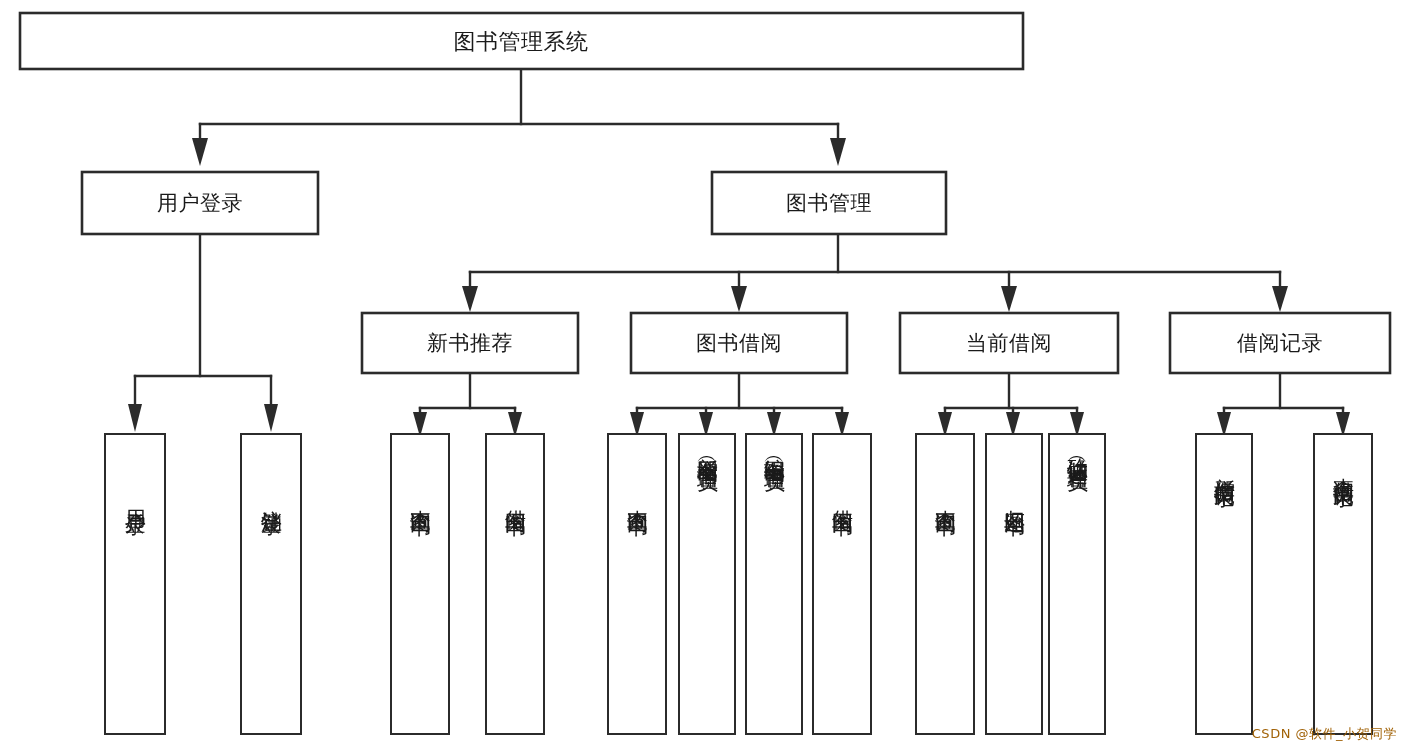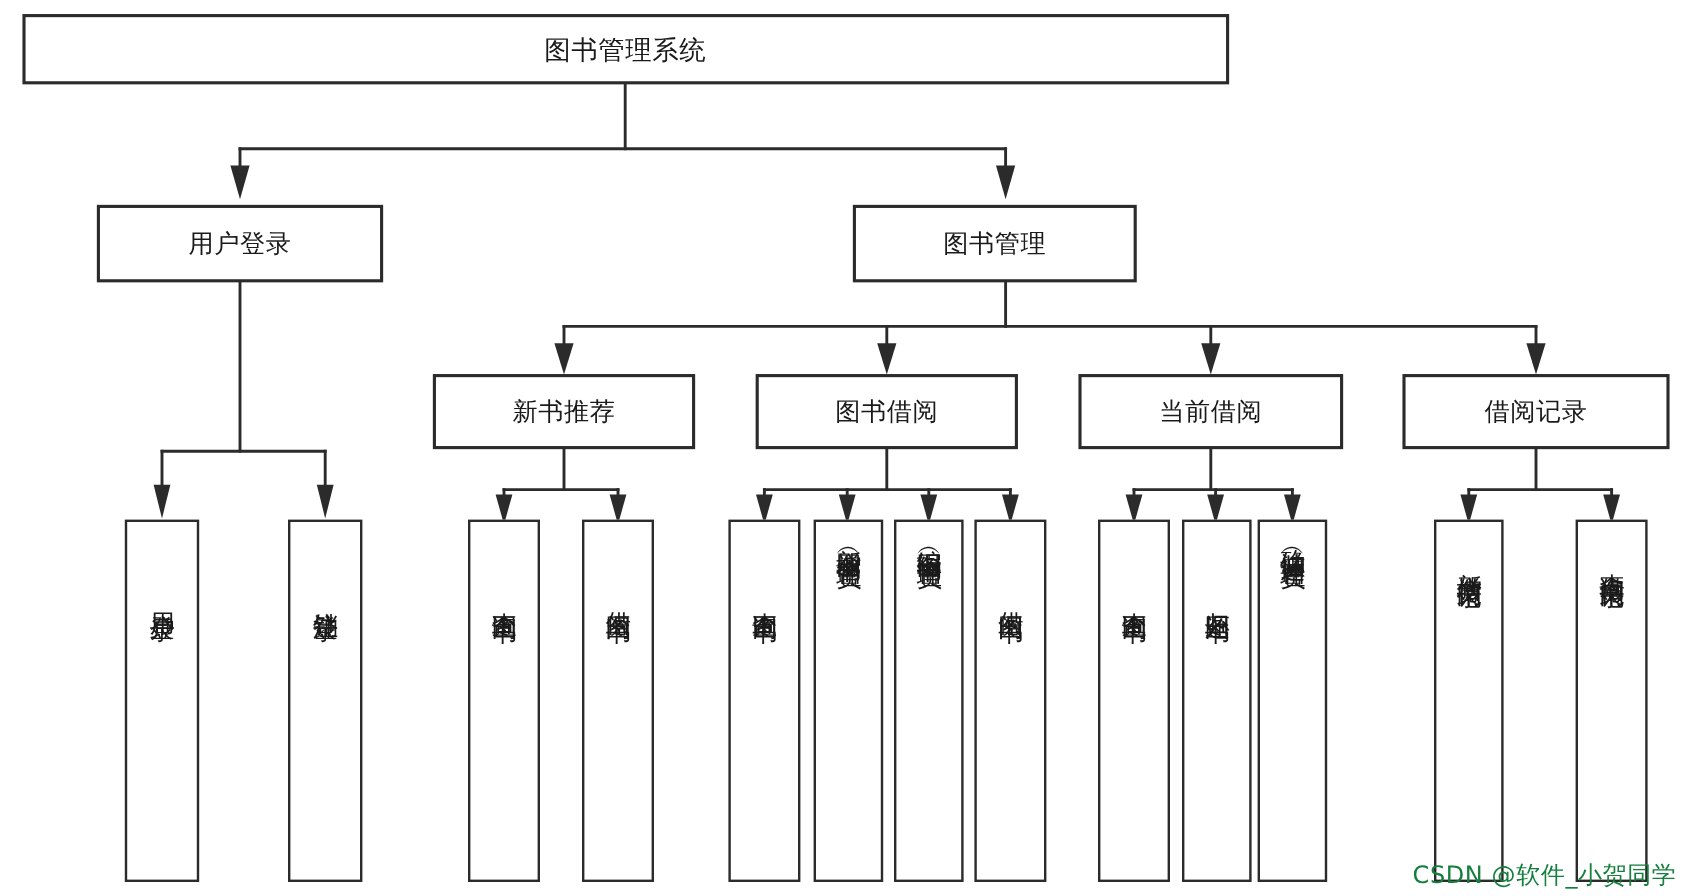--- a/index.html
+++ b/index.html
@@ -33,21 +33,21 @@
     font-family:"DejaVu Sans","Liberation Sans",sans-serif;
     font-size:21px;line-height:1.18;color:#1a1a1a;
     letter-spacing:2px;white-space:nowrap;
     padding-top:6px;
   }
   .leaf-text.short{padding-top:58px;}
   .leaf-text.medium{padding-top:26px;}
   .watermark{
     position:absolute;right:8px;bottom:4px;
     font-family:"DejaVu Sans","Liberation Sans",sans-serif;
-    font-size:20px;color:#15803d;letter-spacing:0.5px;
+    font-size:13px;color:#a16207;letter-spacing:0.5px;
     user-select:none;pointer-events:none;white-space:nowrap;
   }
 </style>
 </head>
 <body>
 
 <div id="diagram-root">
 
   <svg id="tree-svg" viewBox="0 0 1405 747">
     <defs></defs>

